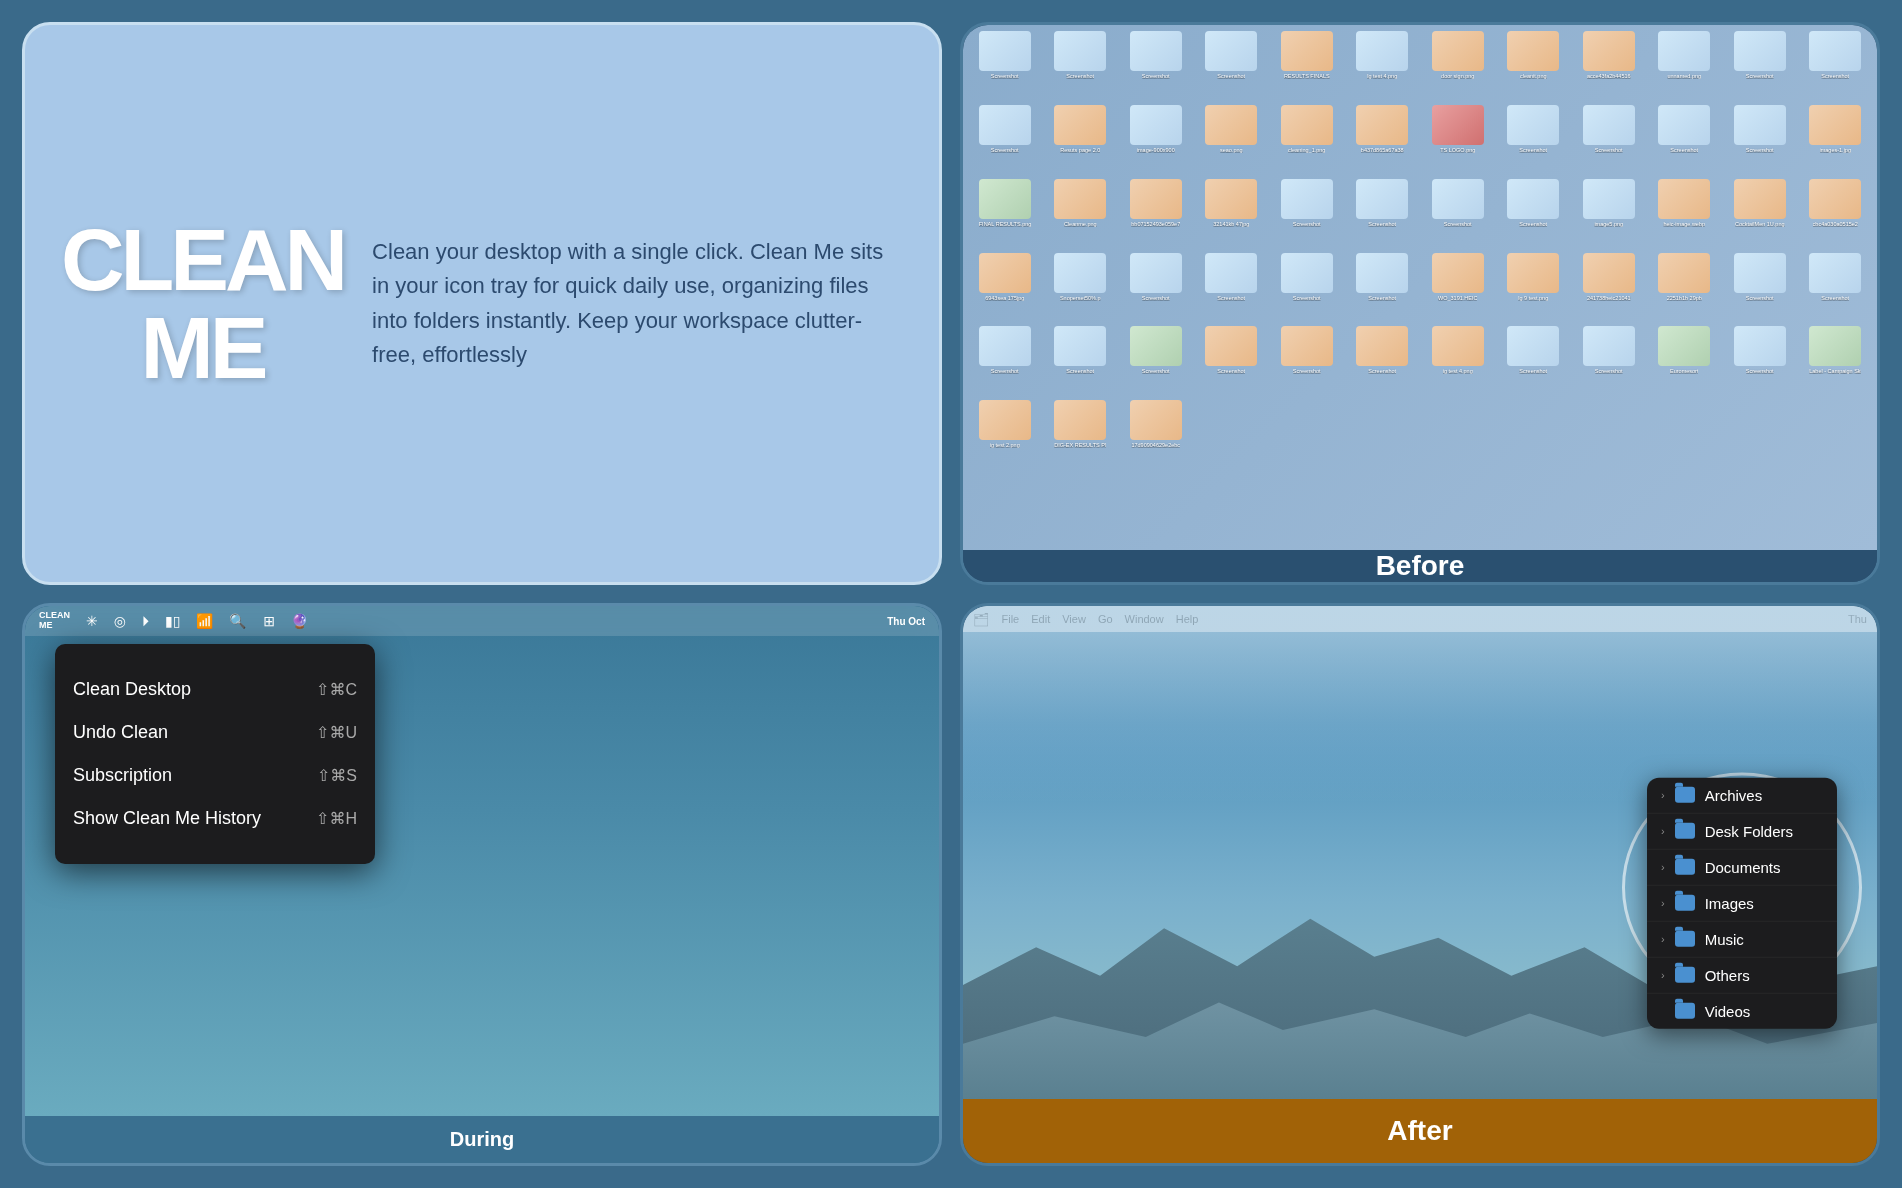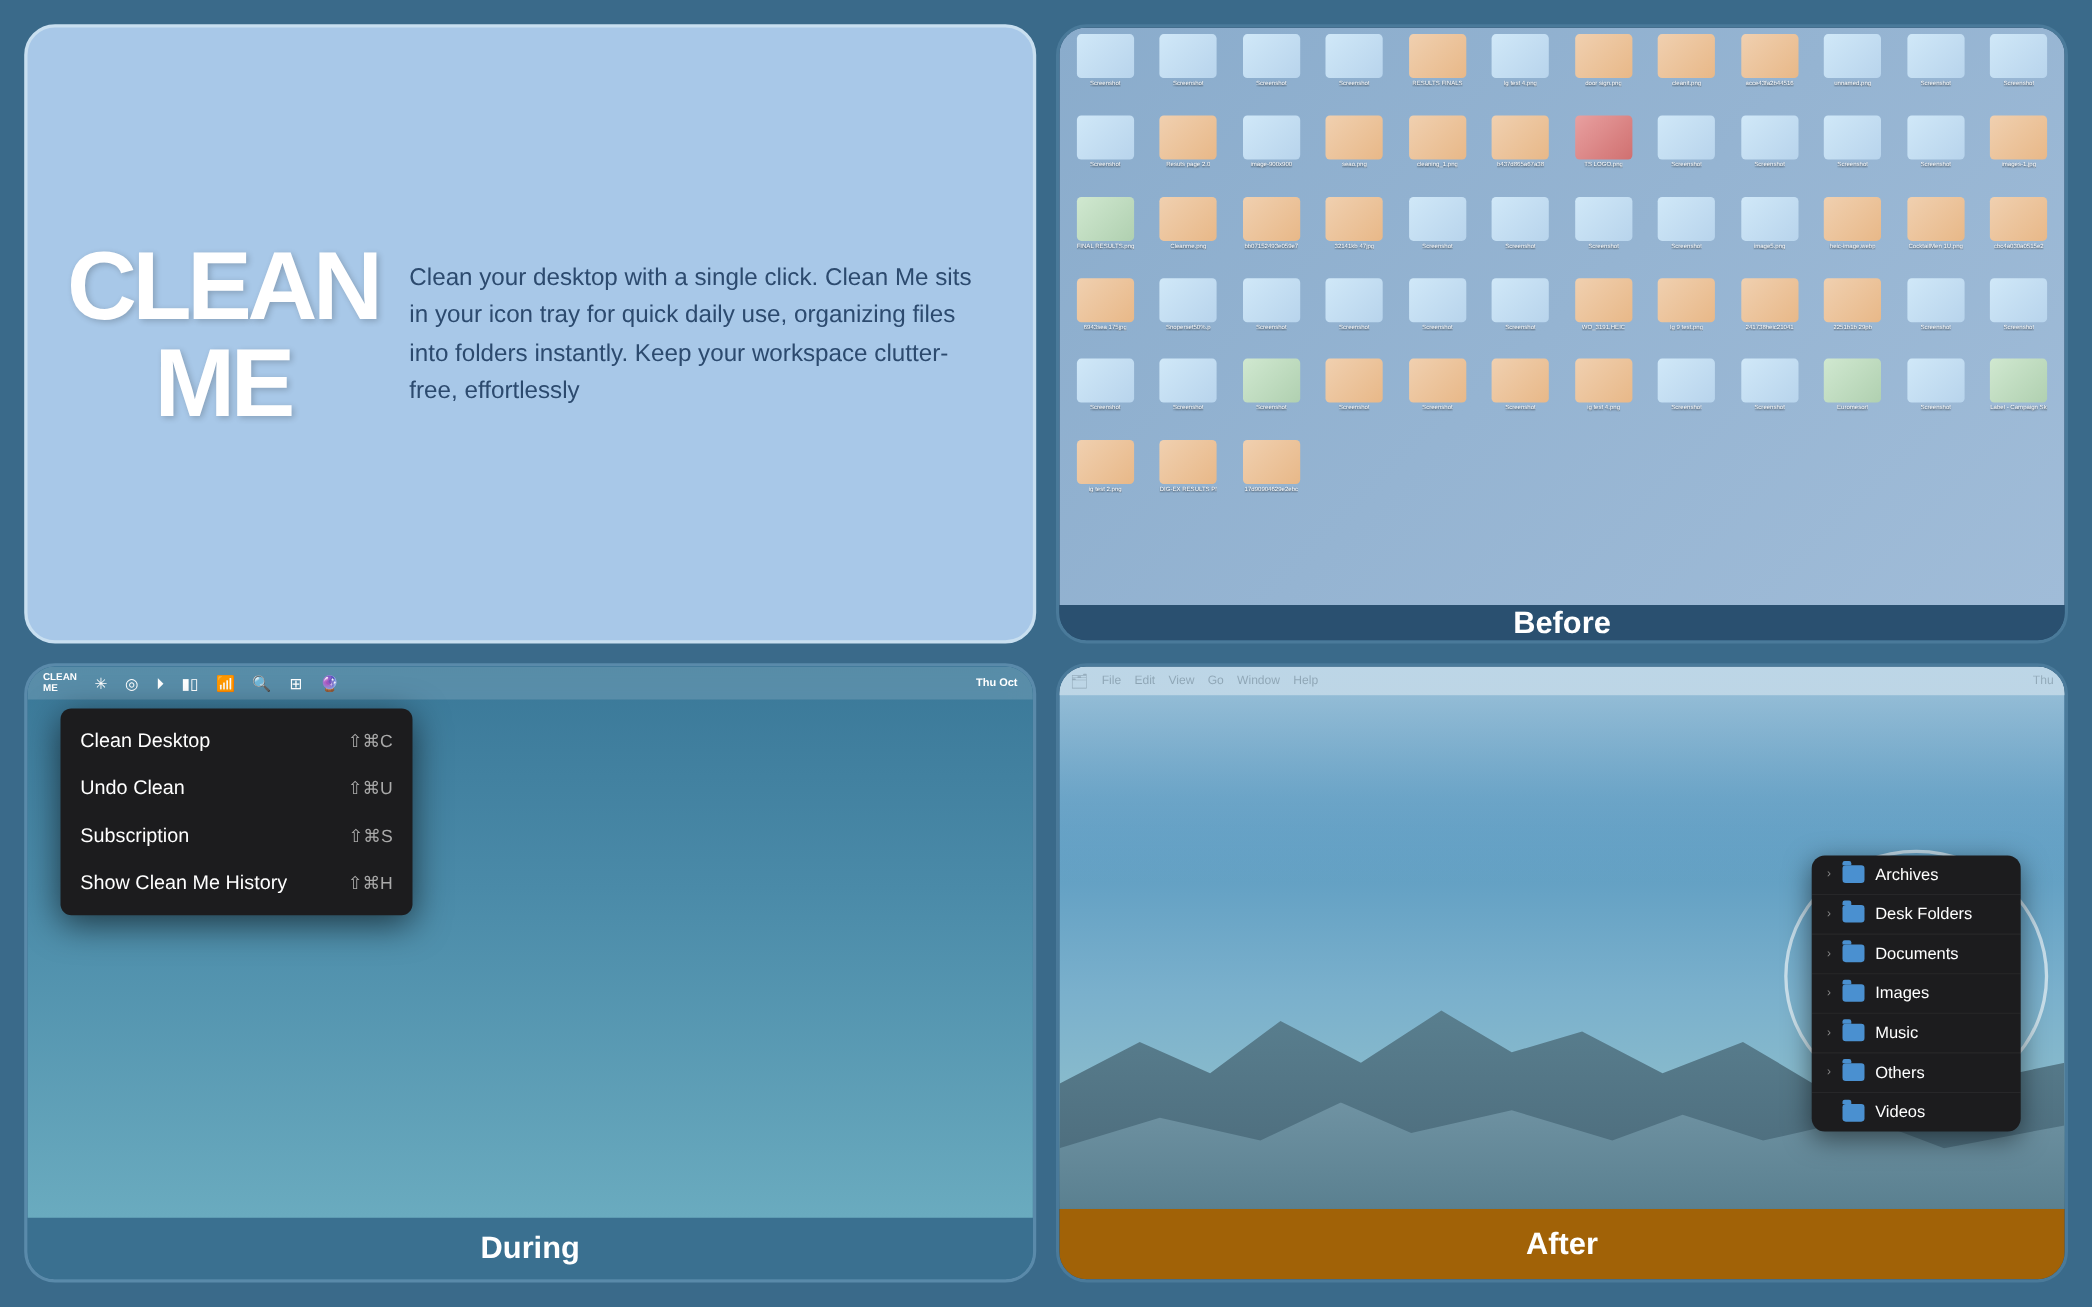--- a/index.html
+++ b/index.html
@@ -187,21 +187,21 @@
       font-weight: 700;
       color: white;
     }
 
     .context-menu {
       position: absolute;
       top: 38px;
       left: 30px;
       background: #1c1c1e;
       border-radius: 10px;
-      padding: 8px 0;
+      padding: 24px 0;
       min-width: 320px;
       box-shadow: 0 8px 32px rgba(0,0,0,0.6);
     }
 
     .menu-item {
       display: flex;
       align-items: center;
       justify-content: space-between;
       padding: 11px 18px;
       color: white;
@@ -210,21 +210,21 @@
     }
 
     .menu-shortcut {
       color: #aaa;
       font-size: 16px;
     }
 
     .during-label {
       text-align: center;
       color: white;
-      font-size: 28px;
+      font-size: 20px;
       font-weight: 700;
       padding: 12px;
       background: #3a7090;
     }
 
     
     .after-card {
       background: #2a5070;
       border-radius: 28px;
       border: 3px solid #4a7a9a;
@@ -278,21 +278,20 @@
       align-items: center;
       gap: 10px;
       padding: 9px 14px;
       color: white;
       font-size: 15px;
       border-bottom: 1px solid rgba(255,255,255,0.05);
     }
 
     .folder-item:last-child {
       border-bottom: none;
-      align-items: flex-end;
     }
 
     .folder-icon {
       width: 20px;
       height: 16px;
       background: #4a90d0;
       border-radius: 3px;
       flex-shrink: 0;
       position: relative;
     }

